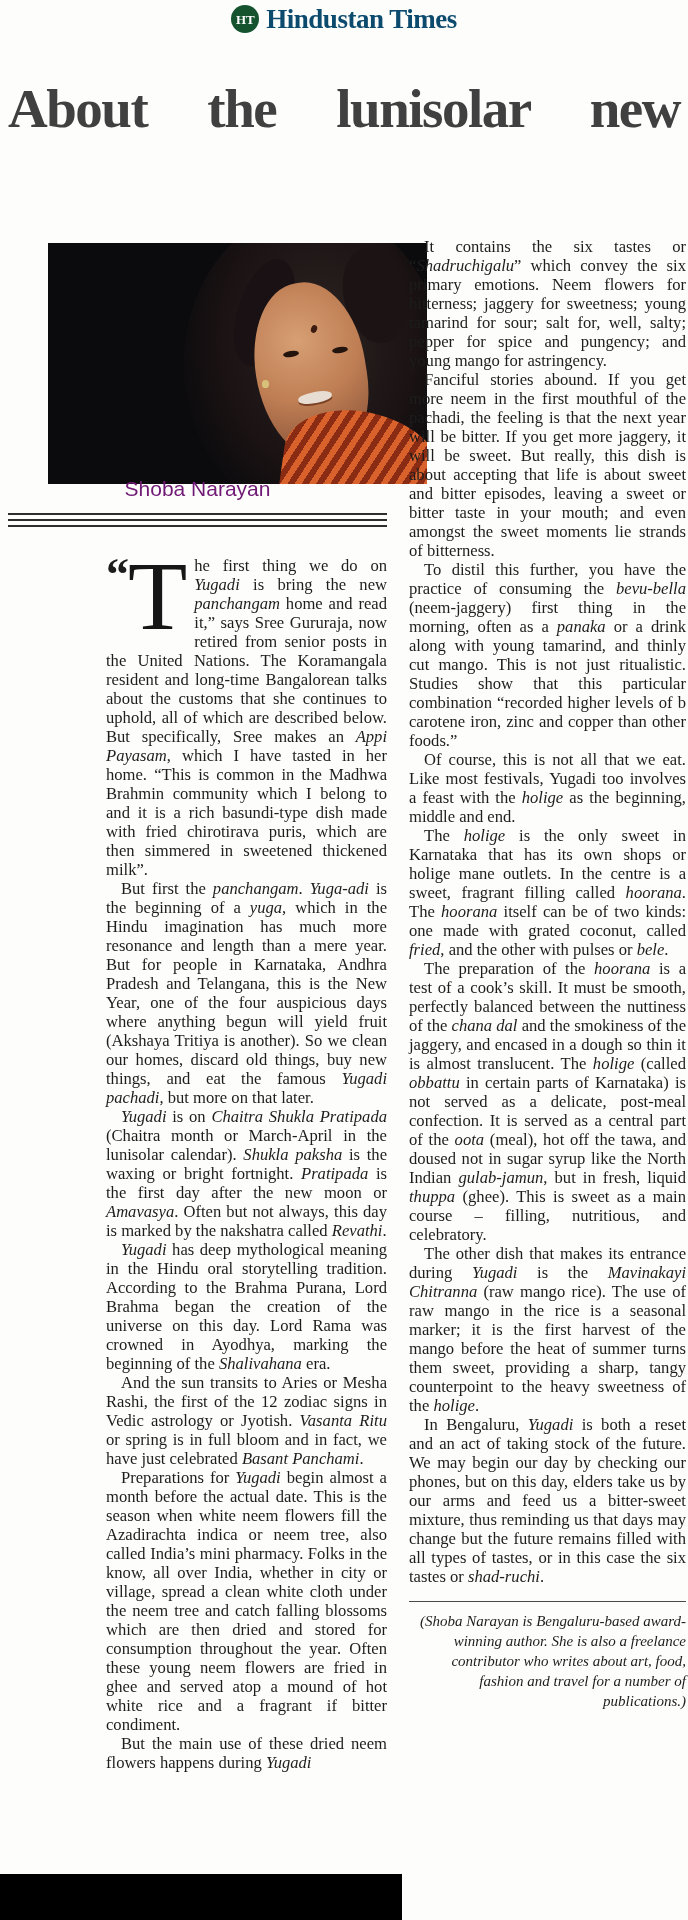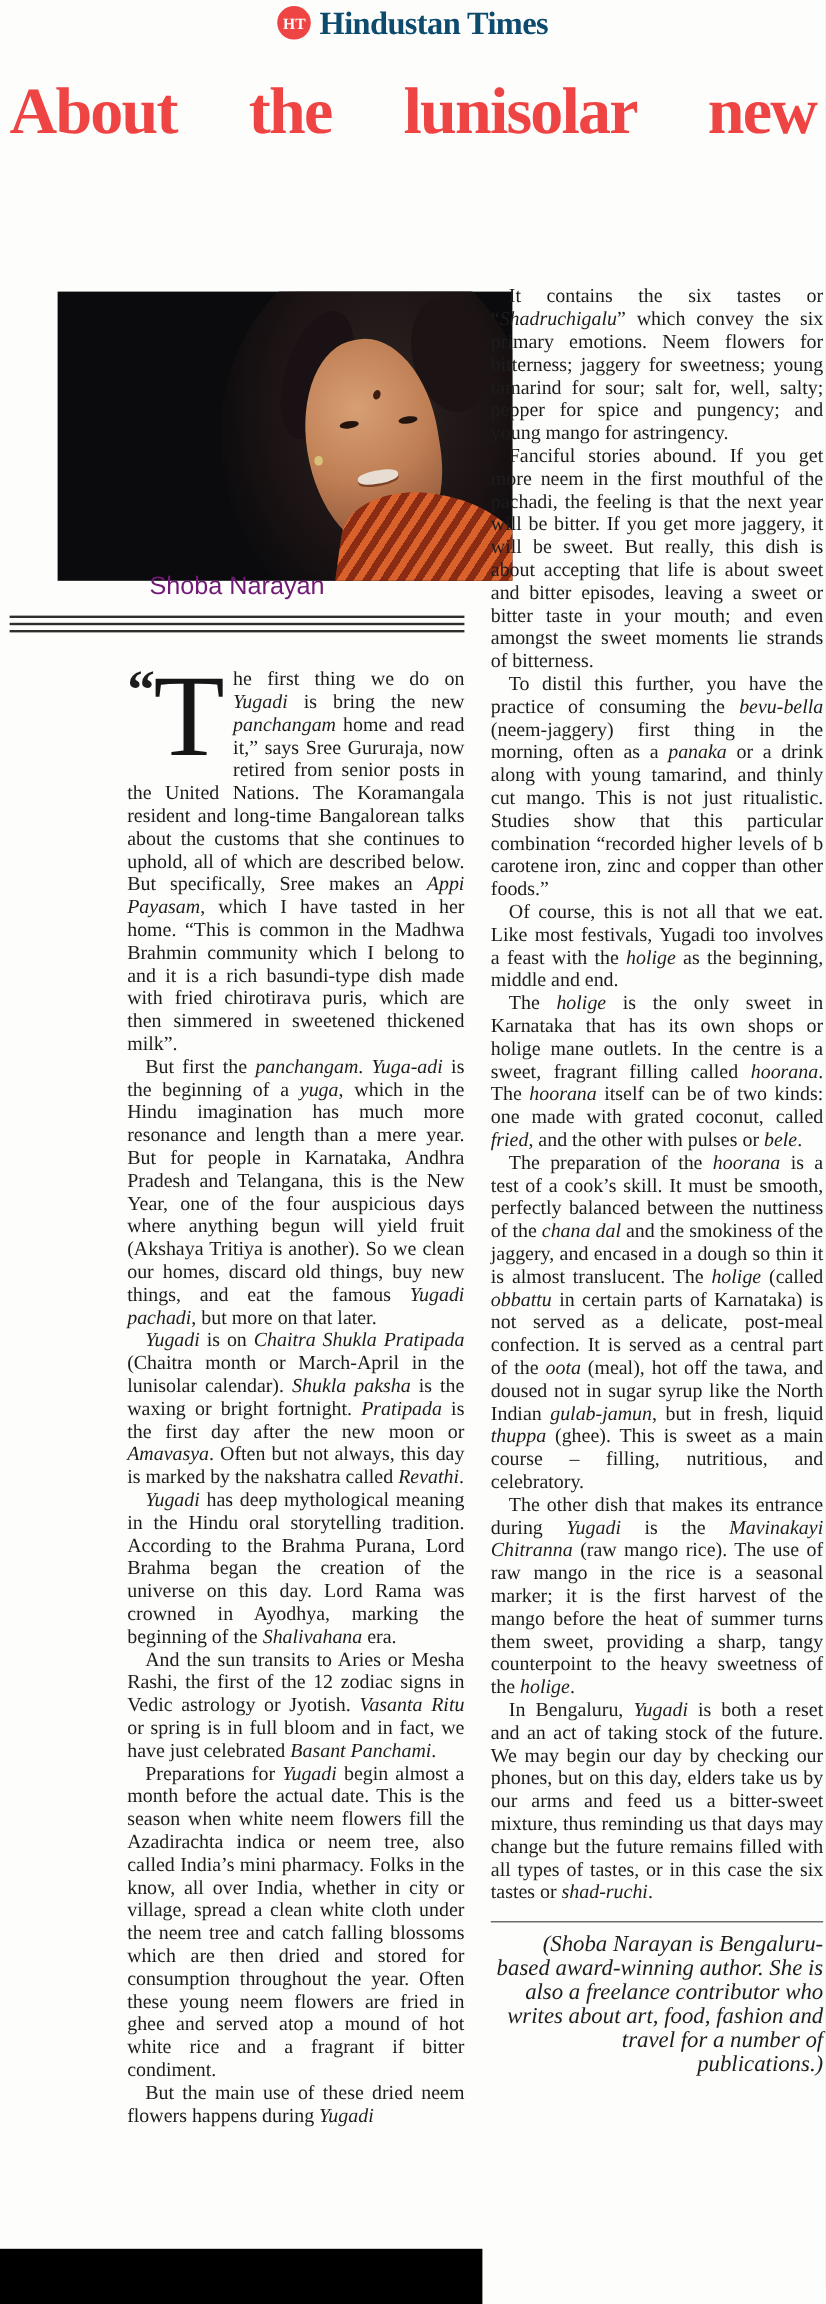--- a/index.html
+++ b/index.html
@@ -1,26 +1,26 @@
 <!DOCTYPE html>
 <html><head>
 <meta charset="utf-8">
 <style>
   html,body{margin:0;padding:0;background:#e8e8e8;}
   .page{position:relative;width:688px;height:1920px;background:#fdfdfc;margin:0 auto;overflow:hidden;
         font-family:"Liberation Serif",serif;color:#1c1c1c;}
 
   
   .masthead{position:absolute;top:5px;left:0;width:100%;display:flex;align-items:center;justify-content:center;gap:7px;}
-  .ht-logo{width:28px;height:28px;border-radius:50%;background:#ef4444;color:#fff;display:flex;align-items:center;justify-content:center;
+  .ht-logo{width:28px;height:28px;border-radius:50%;background:#14532d;color:#fff;display:flex;align-items:center;justify-content:center;
            font:700 13px/1 "Liberation Serif",serif;letter-spacing:0;}
   .masthead-title{font:700 27px/28px "Liberation Serif",serif;color:#0c4a6e;letter-spacing:-0.5px;}
 
   
-  .headline{position:absolute;left:8px;top:20px;width:672px;color:#ef4444;
+  .headline{position:absolute;left:8px;top:36px;width:672px;color:#404040;
             font:700 55px/72px "Liberation Serif",serif;letter-spacing:-1.5px;}
   .headline-line{text-align:justify;text-align-last:justify;}
 
   
   .photo{position:absolute;left:8px;top:227px;width:379px;height:241px;background:#0b0b0d;overflow:hidden;}
   .photo .hair{position:absolute;left:36%;top:-14%;width:68%;height:128%;border-radius:50%;
                background:radial-gradient(ellipse at 52% 42%, #2d2422 0%, #1a1213 52%, rgba(10,10,12,0) 76%);}
   .photo .face{position:absolute;left:55%;top:16%;width:29%;height:74%;border-radius:50% 50% 46% 54%;
                transform:rotate(-9deg);
                background:radial-gradient(circle at 42% 32%, #d79f74 0%, #bf7e54 45%, #8d563a 85%, #6f4028 100%);}
@@ -46,21 +46,21 @@
   .col{position:absolute;font-size:16.6px;line-height:19px;text-align:justify;color:#1d1d1d;}
   .col-left{left:106px;top:556px;width:281px;}
   .col-right{left:409px;top:237px;width:277px;}
   .para{margin:0;}
   .para.indent{text-indent:15px;}
   .lead-quote{float:left;font-weight:700;font-size:46px;line-height:34px;margin:2px 2px 0 0;letter-spacing:-3px;}
   .dropcap{float:left;font-size:97px;line-height:76px;margin:3px 7px 0 0;font-weight:400;color:#161616;}
 
   
   .foot-rule{border:0;border-top:1.5px solid #4a4a4a;margin:15px 0 9px 0;}
-  .footnote{font-style:italic;font-size:19px;line-height:20px;text-align:right;text-indent:0;color:#1d1d1d;}
+  .footnote{font-style:italic;font-size:15px;line-height:20px;text-align:right;text-indent:0;color:#1d1d1d;}
 
   .black-bar{position:absolute;left:0;top:1874px;width:402px;height:46px;background:#000;}
 </style>
 </head>
 <body>
 
 <div class="page">
 
   <header class="masthead">
     <span class="ht-logo">HT</span>

